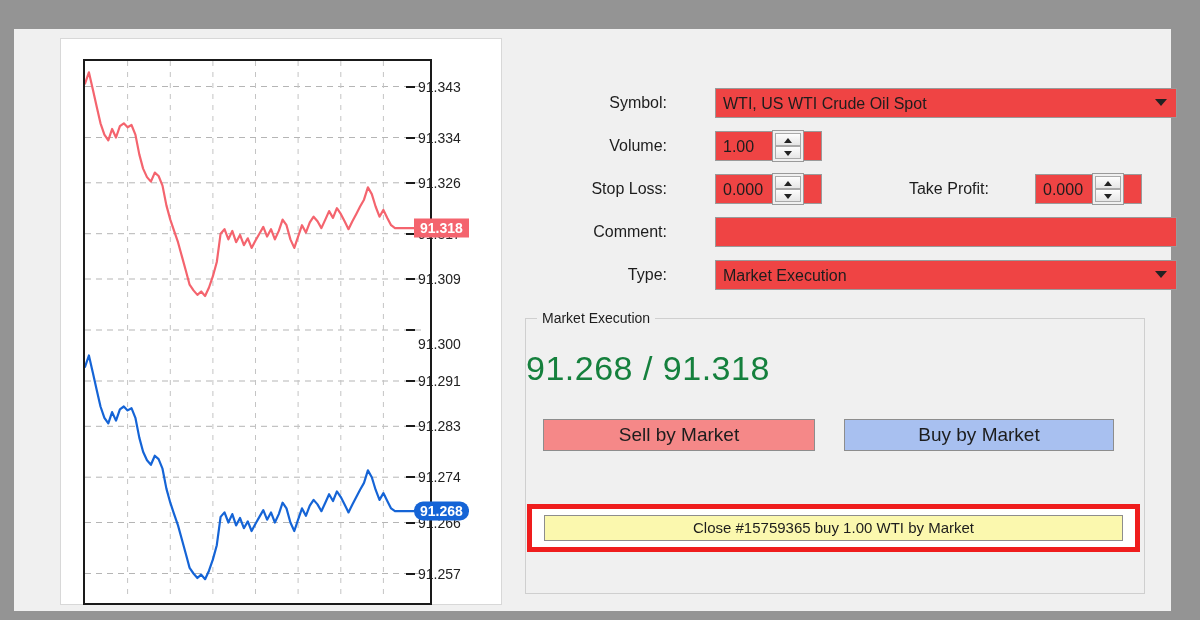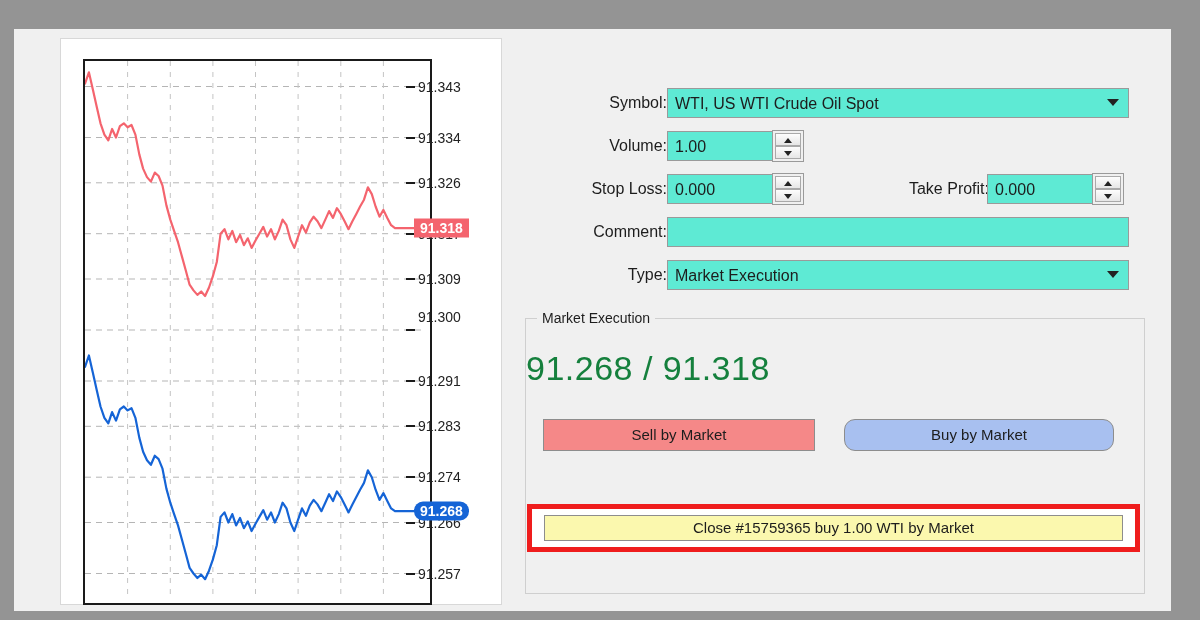--- a/index.html
+++ b/index.html
@@ -69,22 +69,22 @@
 
   
   .form-area{position:absolute;left:495px;top:9px;width:650px;height:565px;}
 
   .row{position:absolute;left:0;height:32px;}
   .lbl{
     position:absolute;text-align:right;font-size:16px;color:#1d1d1d;
     line-height:30px;right:0;white-space:nowrap;
   }
   .field{
-    position:absolute;background:#5eead4;border:1px solid #9a9a9a;
-    box-sizing:border-box;height:30px;
+    position:absolute;background:#ef4444;border:1px solid #9a9a9a;
+    box-sizing:border-box;height:30px;margin-left:48px;
   }
   .field .val{
     position:absolute;left:7px;top:0;height:30px;line-height:30px;
     font-size:16px;color:#1d1d1d;white-space:nowrap;
   }
   .caret{
     position:absolute;right:9px;top:10px;width:0;height:0;
     border-left:6px solid transparent;border-right:6px solid transparent;
     border-top:7px solid #222;
   }
@@ -115,25 +115,25 @@
     position:absolute;left:11px;top:-9px;background:#f0f0f0;
     padding:0 5px;font-size:14px;color:#1d1d1d;
   }
   .price{
     position:absolute;left:0;top:30px;width:620px;text-align:left;
     font-size:34px;color:#15803d;letter-spacing:.5px;
   }
   .mkt-btn{
     position:absolute;top:100px;height:32px;
     border:1px solid #8d8d8d;box-sizing:border-box;cursor:pointer;
-    font-size:15px;color:#1d1d1d;line-height:30px;text-align:center;
+    font-size:19px;color:#1d1d1d;line-height:30px;text-align:center;
     font-family:"Liberation Sans", sans-serif;
   }
   .sell-btn{left:17px;width:272px;background:#f58888;}
-  .buy-btn{left:318px;width:270px;background:#a8c0f0;border-radius:11px;}
+  .buy-btn{left:318px;width:270px;background:#a8c0f0;}
 
   .close-wrap{
     position:absolute;left:1px;top:145px;width:613px;height:48px;
     border:5px solid #ef1d1d;box-sizing:border-box;background:#ffffff;margin-top:40px;
   }
   .close-order-btn{
     position:absolute;left:12px;top:6px;width:579px;height:26px;
     background:#fbf8ae;border:1px solid #8d8d8d;box-sizing:border-box;
     font-size:15px;color:#1d1d1d;line-height:24px;text-align:center;
     cursor:pointer;font-family:"Liberation Sans", sans-serif;
@@ -181,21 +181,21 @@
           <div class="tick" style="top:47.5px">91.343</div>
           <div class="tick-mark" style="top:98.5px"></div>
           <div class="tick" style="top:98.5px">91.334</div>
           <div class="tick-mark" style="top:143.8px"></div>
           <div class="tick" style="top:143.8px">91.326</div>
           <div class="tick-mark" style="top:194.7px"></div>
           <div class="tick" style="top:194.7px">91.317</div>
           <div class="tick-mark" style="top:240.0px"></div>
           <div class="tick" style="top:240.0px">91.309</div>
           <div class="tick-mark" style="top:291.0px"></div>
-          <div class="tick" style="top:278px">91.300</div>
+          <div class="tick" style="top:305px">91.300</div>
           <div class="tick-mark" style="top:342.0px"></div>
           <div class="tick" style="top:342.0px">91.291</div>
           <div class="tick-mark" style="top:387.3px"></div>
           <div class="tick" style="top:387.3px">91.283</div>
           <div class="tick-mark" style="top:438.2px"></div>
           <div class="tick" style="top:438.2px">91.274</div>
           <div class="tick-mark" style="top:483.5px"></div>
           <div class="tick" style="top:483.5px">91.266</div>
           <div class="tick-mark" style="top:534.5px"></div>
           <div class="tick" style="top:534.5px">91.257</div>

